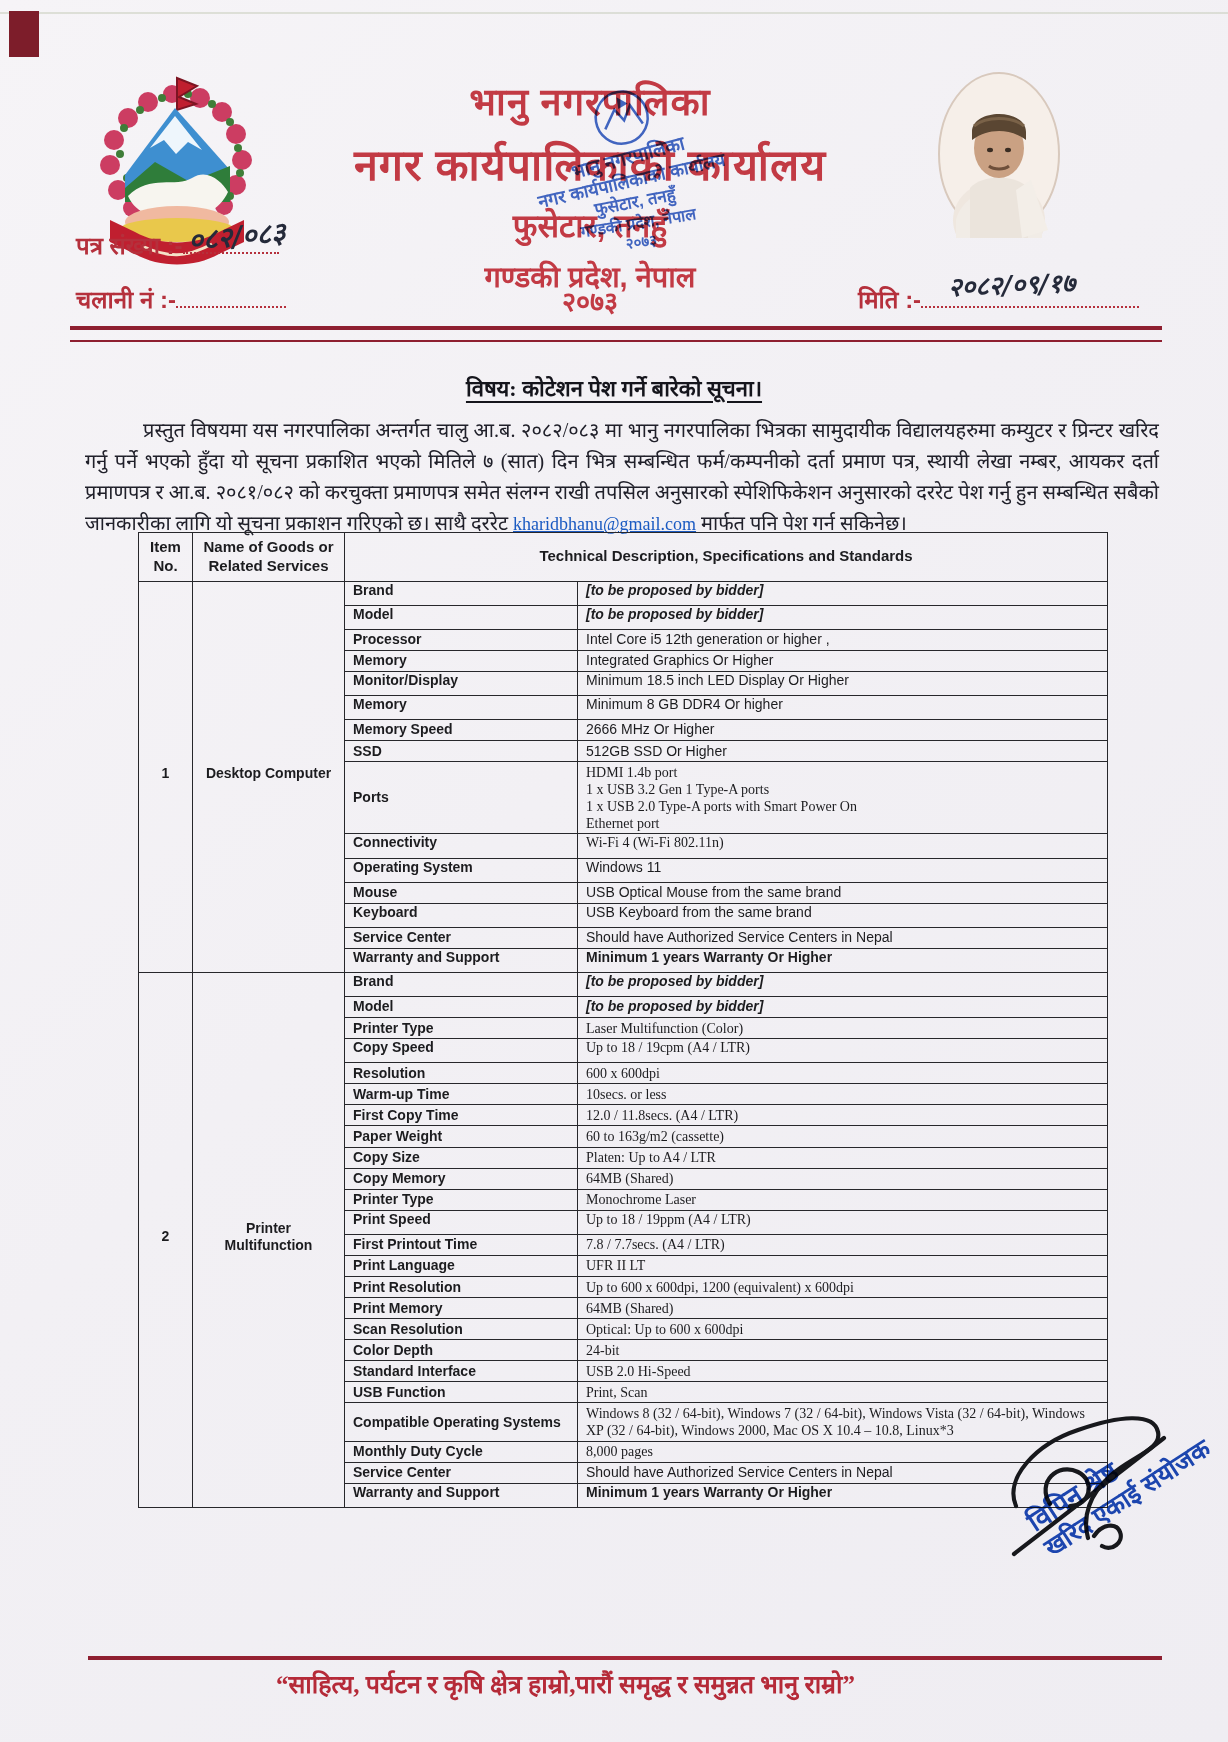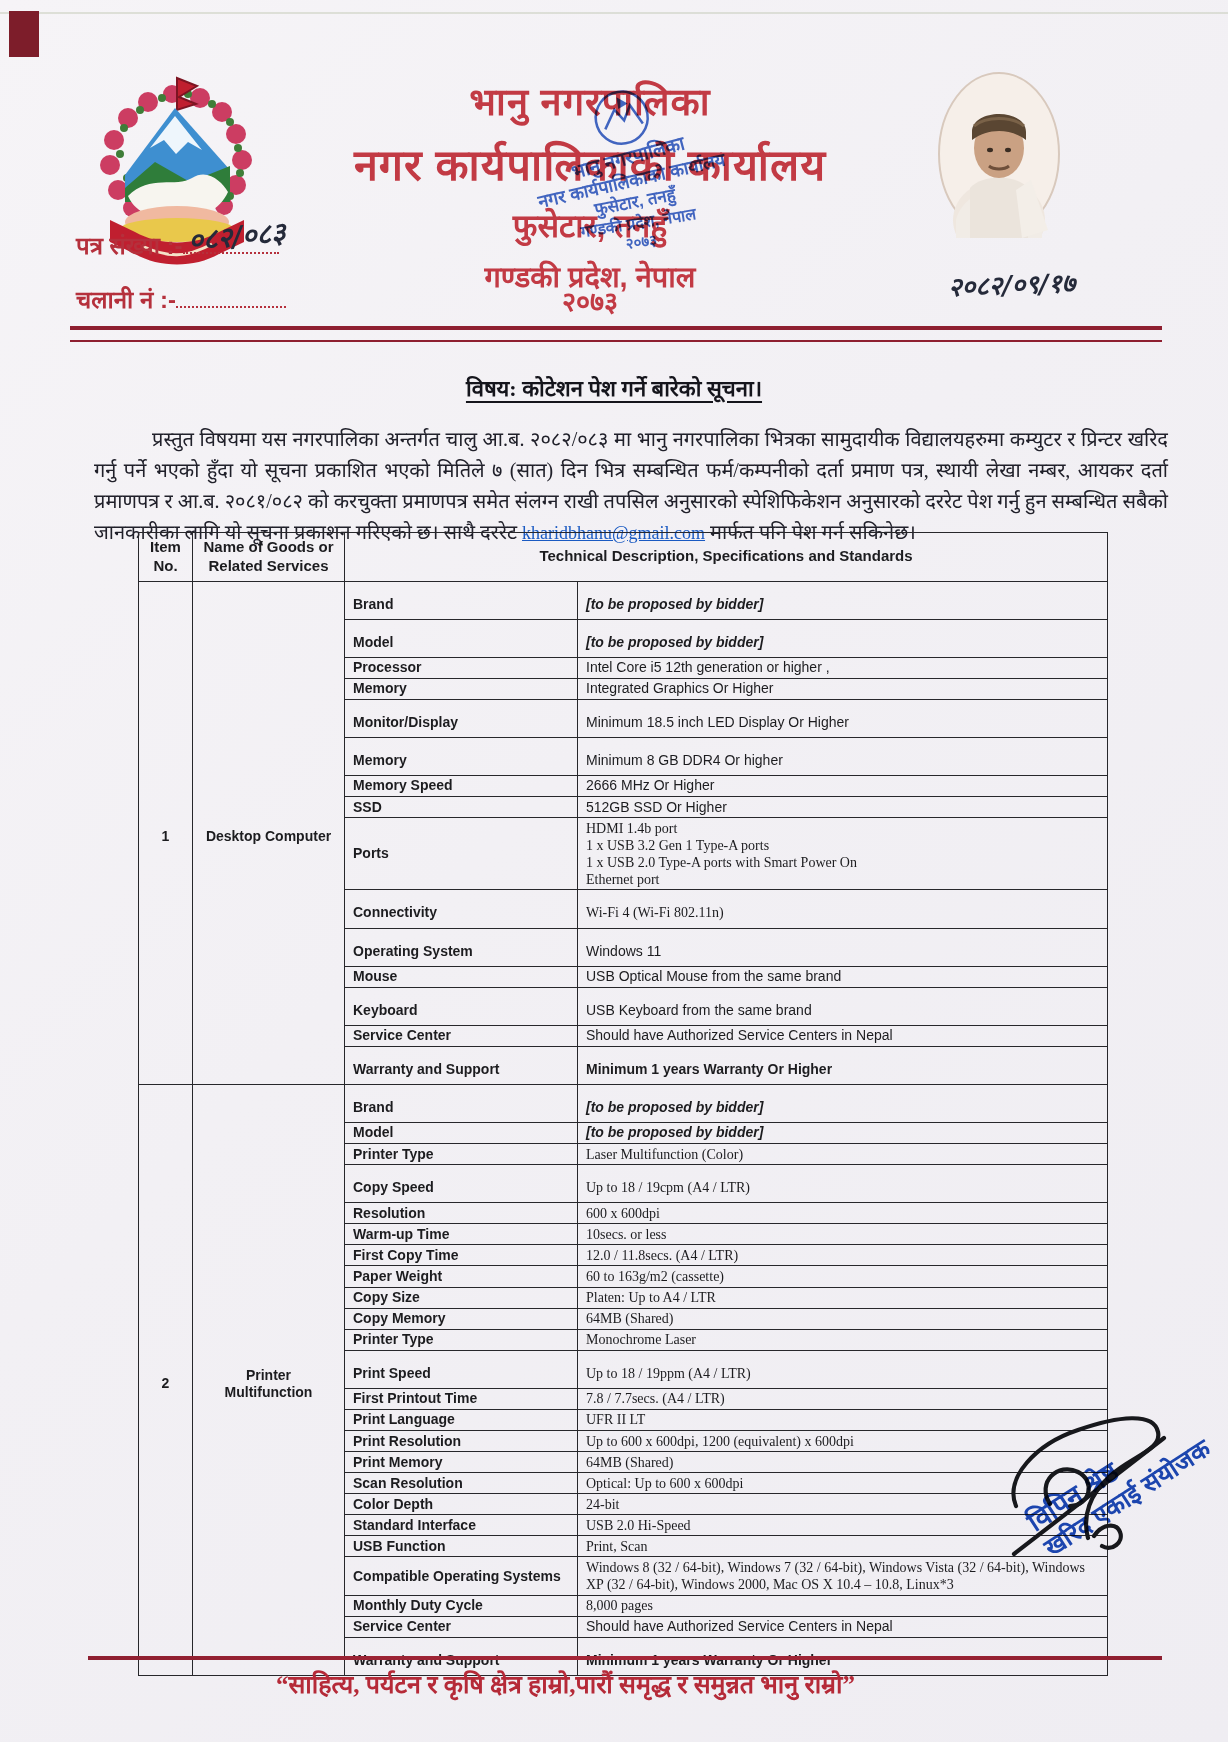--- a/index.html
+++ b/index.html
@@ -46,37 +46,37 @@
 
   .logo{position:absolute;left:80px;top:70px;}
   .photo{position:absolute;left:936px;top:70px;}
 
   
   .subject{position:absolute;left:0;right:0;top:372px;text-align:center;color:#15151c;
     font-family:"Liberation Serif",serif;font-size:22px;font-weight:700;
     text-decoration:underline;text-underline-offset:5px;}
   .body-para{position:absolute;left:78px;width:1074px;top:408px;
     font-family:"Liberation Serif",serif;font-size:20px;line-height:31px;
-    text-align:justify;color:#20202a;text-indent:58px;margin:16px;}
+    text-align:justify;color:#20202a;text-indent:58px;margin:7px;}
   .body-para a{color:#1a5ac2;text-decoration:underline;font-size:18px;}
 
   
   table.spec{position:absolute;left:138px;top:532px;width:970px;border-collapse:collapse;
     table-layout:fixed;color:#1c1c1f;}
   table.spec th,table.spec td{border:1.6px solid #27272b;vertical-align:middle;}
   table.spec th{font-size:15px;font-weight:800;padding:5px 4px;text-align:center;line-height:1.25;}
   table.spec td{font-size:14px;padding:1.5px 8px;line-height:1.22;}
   td.c-no{text-align:center;font-weight:800;font-size:15px;}
   td.c-name{text-align:center;font-weight:800;font-size:15px;line-height:1.35;}
   td.c-label{font-weight:800;}
   td.c-val{white-space:pre-line;}
   td.c-val.v-bi{font-weight:800;font-style:italic;}
   td.c-val.v-b{font-weight:800;}
   td.c-val.v-serif,td.c-label.v-serif{font-family:"Liberation Serif",serif;}
-  tr.r-pad td{padding-top:14px;padding-bottom:6px;}
+  tr.r-pad td{padding-top:0;padding-bottom:6px;}
 
   
   .sign{position:absolute;left:986px;top:1386px;}
   .officer{position:absolute;left:1022px;top:1512px;width:300px;color:#1d4ab8;
     font-weight:800;transform:rotate(-33deg);transform-origin:left top;line-height:1.15;
     mix-blend-mode:multiply;}
   .officer .nm{font-size:27px;}
   .officer .ttl{font-size:25px;}
 
   
@@ -188,20 +188,23 @@
 
   <div class="meta" id="letter-no">
     <span>पत्र संख्या :-</span><span class="dots" style="width:96px"></span>
   </div>
   <div class="handwrite" id="letter-no-val">०८२/०८३</div>
 
   <div class="meta" id="chalani">
     <span>चलानी नं :-</span><span class="dots" style="width:110px"></span>
   </div>
 
+  <div class="meta" id="miti">
+    <span>मिति :-</span><span class="dots" style="width:218px"></span>
+  </div>
   <div class="handwrite" id="miti-val">२०८२/०९/१७</div>
 
   <div class="double-rule"></div>
 
   <div class="subject">विषय: कोटेशन पेश गर्ने बारेको सूचना।</div>
 
   <p class="body-para"><span>प्रस्तुत विषयमा यस नगरपालिका अन्तर्गत चालु आ.ब. २०८२/०८३ मा भानु नगरपालिका भित्रका सामुदायीक विद्यालयहरुमा कम्युटर र प्रिन्टर खरिद गर्नु पर्ने भएको हुँदा यो सूचना प्रकाशित भएको मितिले ७ (सात) दिन भित्र सम्बन्धित फर्म/कम्पनीको दर्ता प्रमाण पत्र, स्थायी लेखा नम्बर, आयकर दर्ता प्रमाणपत्र र आ.ब. २०८१/०८२ को करचुक्ता प्रमाणपत्र समेत संलग्न राखी तपसिल अनुसारको स्पेशिफिकेशन अनुसारको दररेट पेश गर्नु हुन सम्बन्धित सबैको जानकारीका लागि यो सूचना प्रकाशन गरिएको छ। साथै दररेट </span><a href="#">kharidbhanu@gmail.com</a><span> मार्फत पनि पेश गर्न सकिनेछ।</span></p>
 
   <table class="spec">
     <colgroup>

